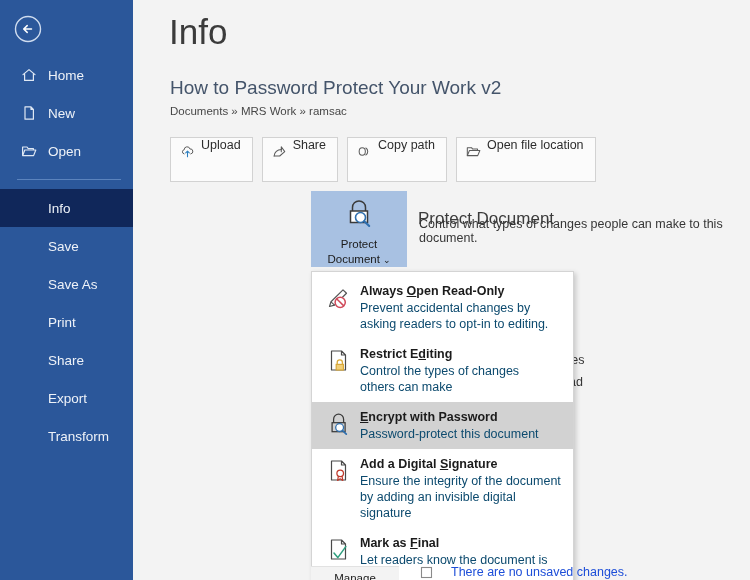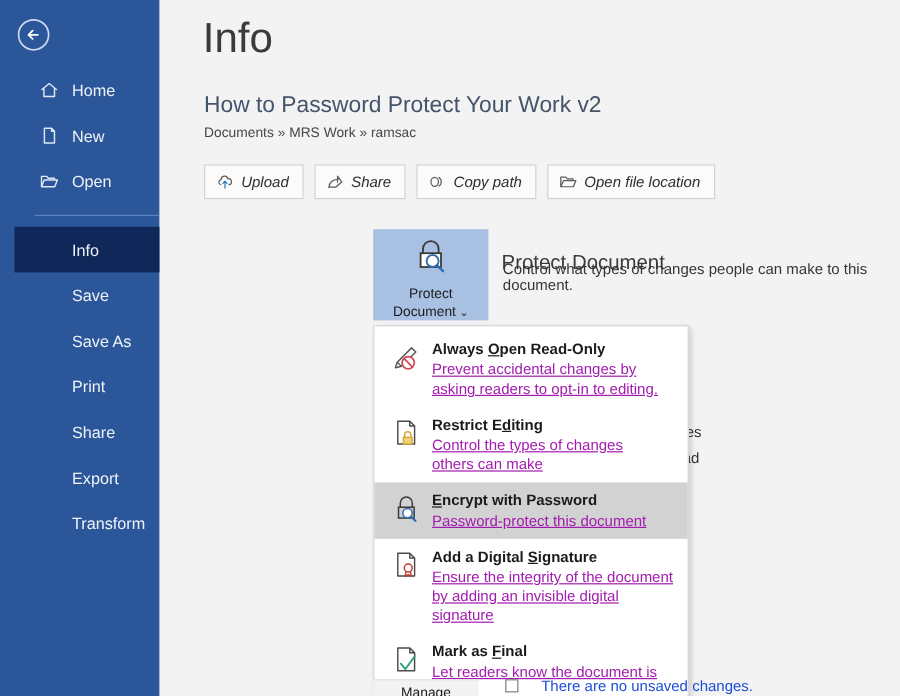--- a/index.html
+++ b/index.html
@@ -24,21 +24,21 @@
     background: #2b579a;
   }
   #back-btn {
     position: absolute;
     left: 13px; top: 14px;
     width: 30px; height: 30px;
     cursor: pointer;
   }
   .nav-list {
     position: absolute;
-    left: 12px; top: 56px;
+    left: 0; top: 56px;
     width: 133px;
   }
   .nav-item {
     position: relative;
     height: 38px;
     display: flex;
     align-items: center;
     color: #eef2f8;
     font-size: 13.5px;
     cursor: pointer;
@@ -95,30 +95,28 @@
   
   #toolbar {
     position: absolute;
     left: 37px; top: 137px;
     display: flex;
     gap: 9px;
   }
   .tbtn {
     height: 27px;
     display: flex;
-    align-items: center;
     gap: 6px;
-    padding: 0 11px 0 9px;
+    padding: 0 11px 16px 9px;
     background: #fbfbfb;
     border: 1px solid #d2d2d2;
     font-size: 12.5px;
     color: #2d2d2d;
     cursor: pointer;
     white-space: nowrap;
-    font-style: italic;
   }
   .tbtn .ti { display: flex; align-items: center; }
 
   
   #protect-tile {
     position: absolute;
     left: 178px; top: 191px;
     width: 96px; height: 76px;
     background: #a8c1e2;
     display: flex;
@@ -186,24 +184,23 @@
   .menu-item .mi-txt { padding-left: 4px; }
   .mi-title {
     font-size: 12.5px;
     font-weight: bold;
     color: #1b1b1b;
     line-height: 16px;
   }
   .mi-title u { text-decoration: underline; }
   .mi-desc {
     font-size: 12.5px;
-    color: #a21caf;
+    color: #0c4a6e;
     line-height: 16px;
     margin-top: 1px;
-    text-decoration: underline;
   }
 
   
   #manage-tile {
     position: absolute;
     left: 178px; top: 566px;
     width: 88px; height: 40px;
     background: #f3f3f3;
     border-top: 1px solid #e2e2e2;
     display: flex;

